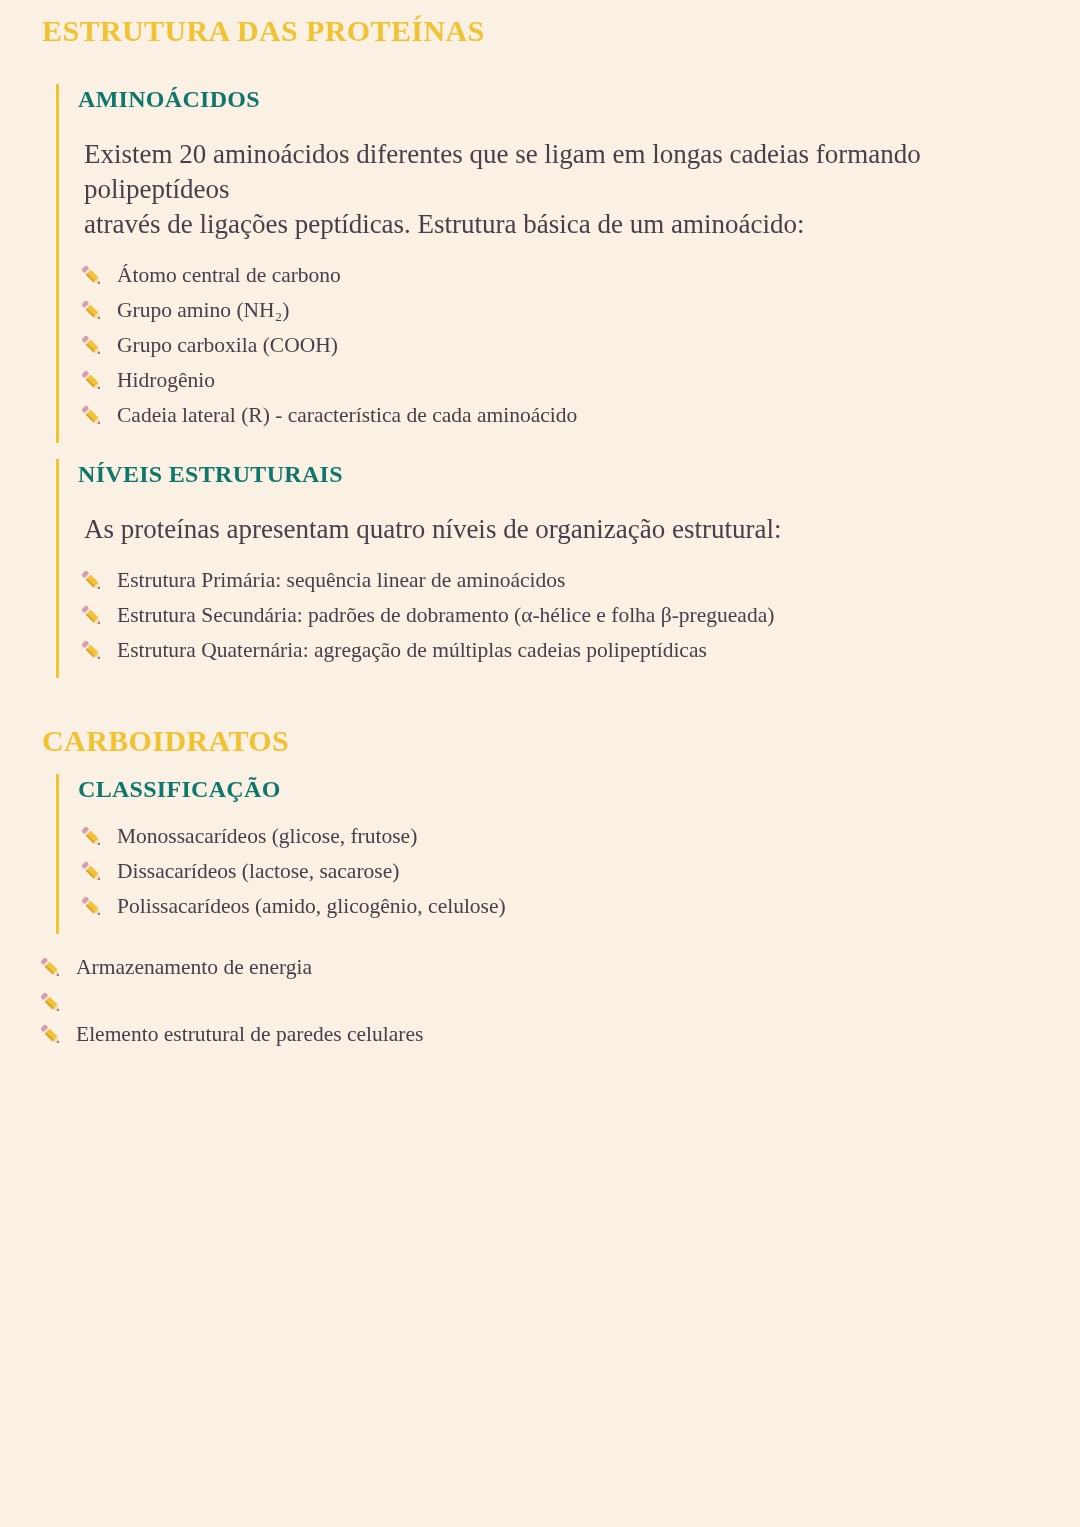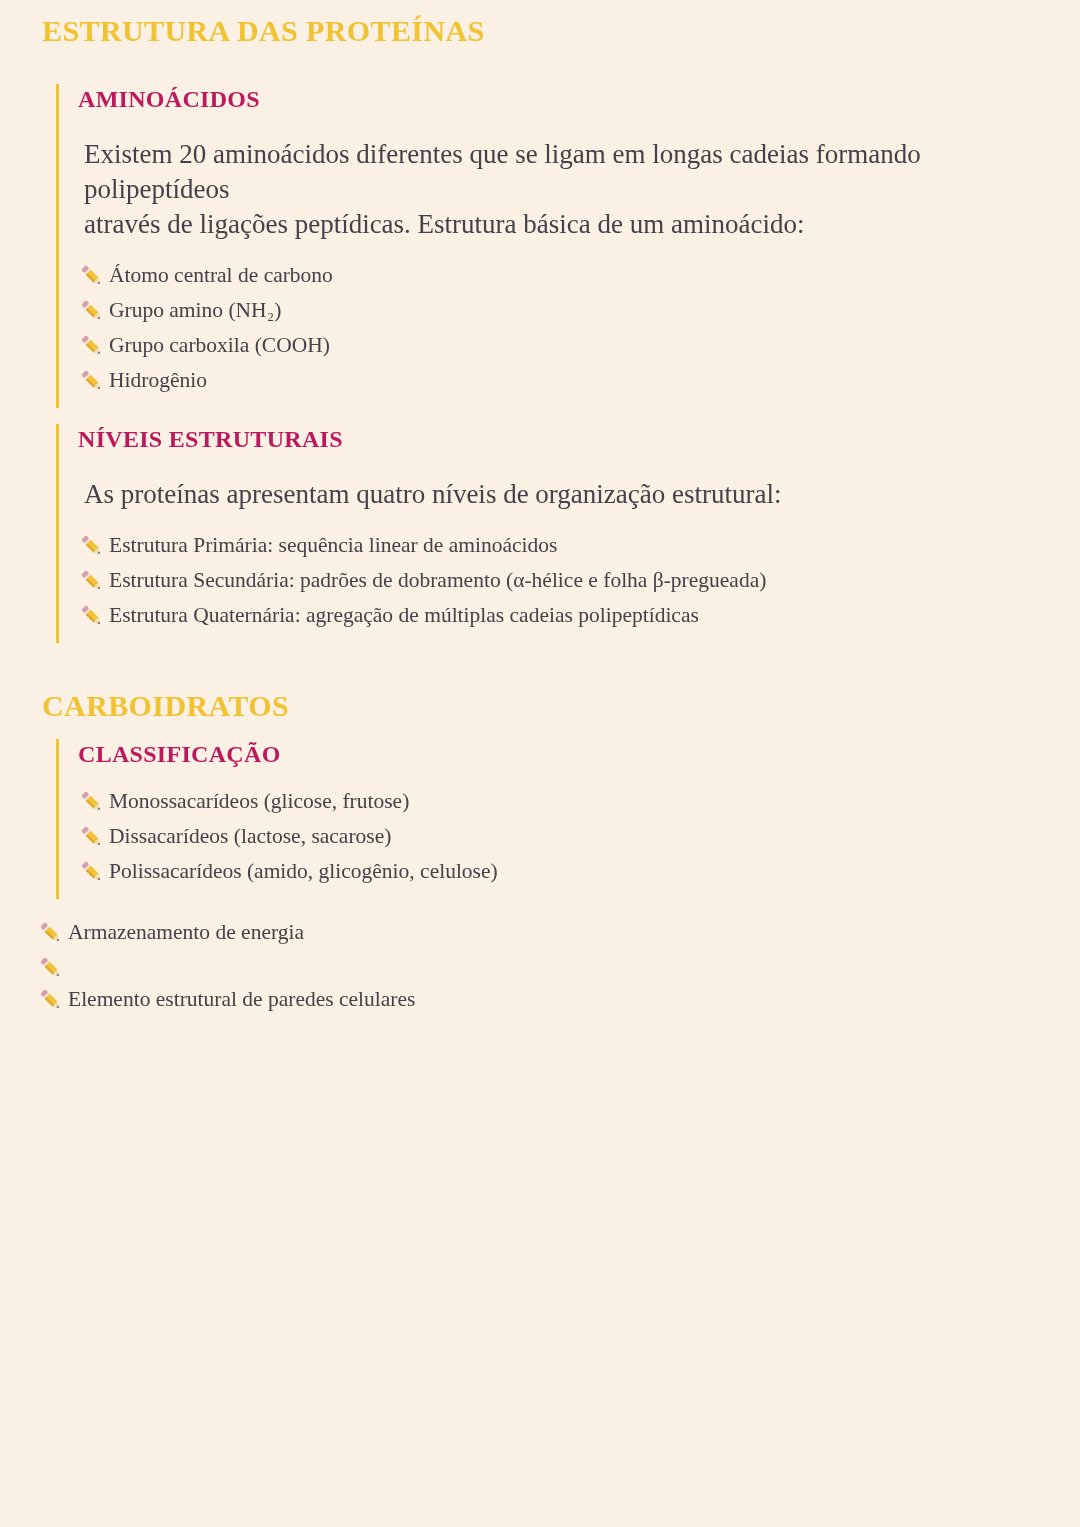--- a/index.html
+++ b/index.html
@@ -35,42 +35,42 @@
     margin: 36px 0 0 14px;
     padding: 2px 0 10px 19px;
   }
   .block.tight {
     margin-top: 16px;
   }
   h2.section-title {
     margin: 0;
     font-size: 24px;
     font-weight: bold;
-    color: #be185d;
+    color: #0f766e;
     letter-spacing: 0.3px;
   }
   p.intro {
     margin: 24px 0 0 6px;
     font-size: 27px;
     line-height: 35px;
     max-width: 945px;
   }
   p.intro span { display: block; }
   p.intro.page-level {
     margin-left: 5px;
   }
   ul.pencil-list {
     list-style: none;
     margin: 16px 0 0 0;
     padding: 0;
   }
   ul.pencil-list li {
     display: flex;
     align-items: flex-start;
-    gap: 4px;
+    gap: 12px;
     font-size: 21.5px;
     line-height: 35px;
   }
   .pencil {
     width: 27px;
     height: 29px;
     flex: 0 0 auto;
     margin-top: 3px;
   }
   ul.pencil-list.page-level {
@@ -124,20 +124,26 @@
         <svg class="pencil">
             <use href="#pencil"></use>
           </svg>
         <span>Grupo carboxila (COOH)</span>
       </li>
       <li>
         <svg class="pencil">
             <use href="#pencil"></use>
           </svg>
         <span>Hidrogênio</span>
+      </li>
+      <li>
+        <svg class="pencil">
+            <use href="#pencil"></use>
+          </svg>
+        <span>Cadeia lateral (R) - característica de cada aminoácido</span>
       </li>
     </ul>
   </section>
 
   <section class="block tight">
     <h2 class="section-title">NÍVEIS ESTRUTURAIS</h2>
     <p class="intro">As proteínas apresentam quatro níveis de organização estrutural:</p>
     <ul class="pencil-list">
       <li>
         <svg class="pencil">

